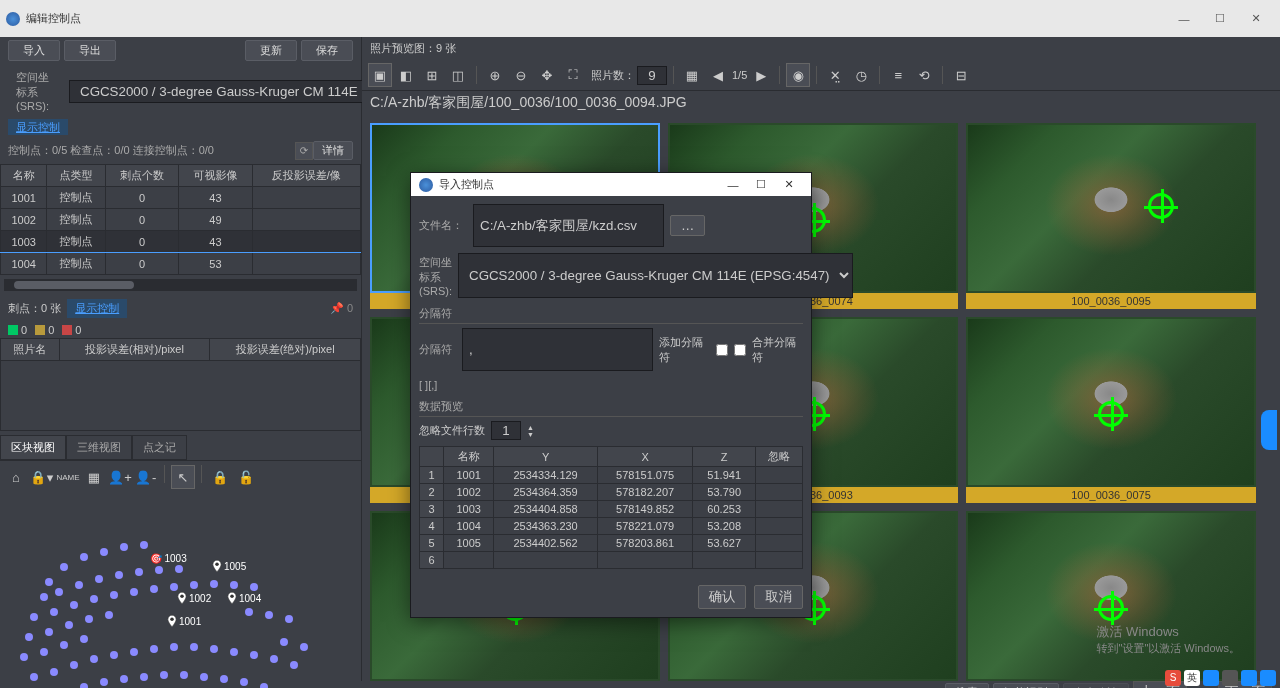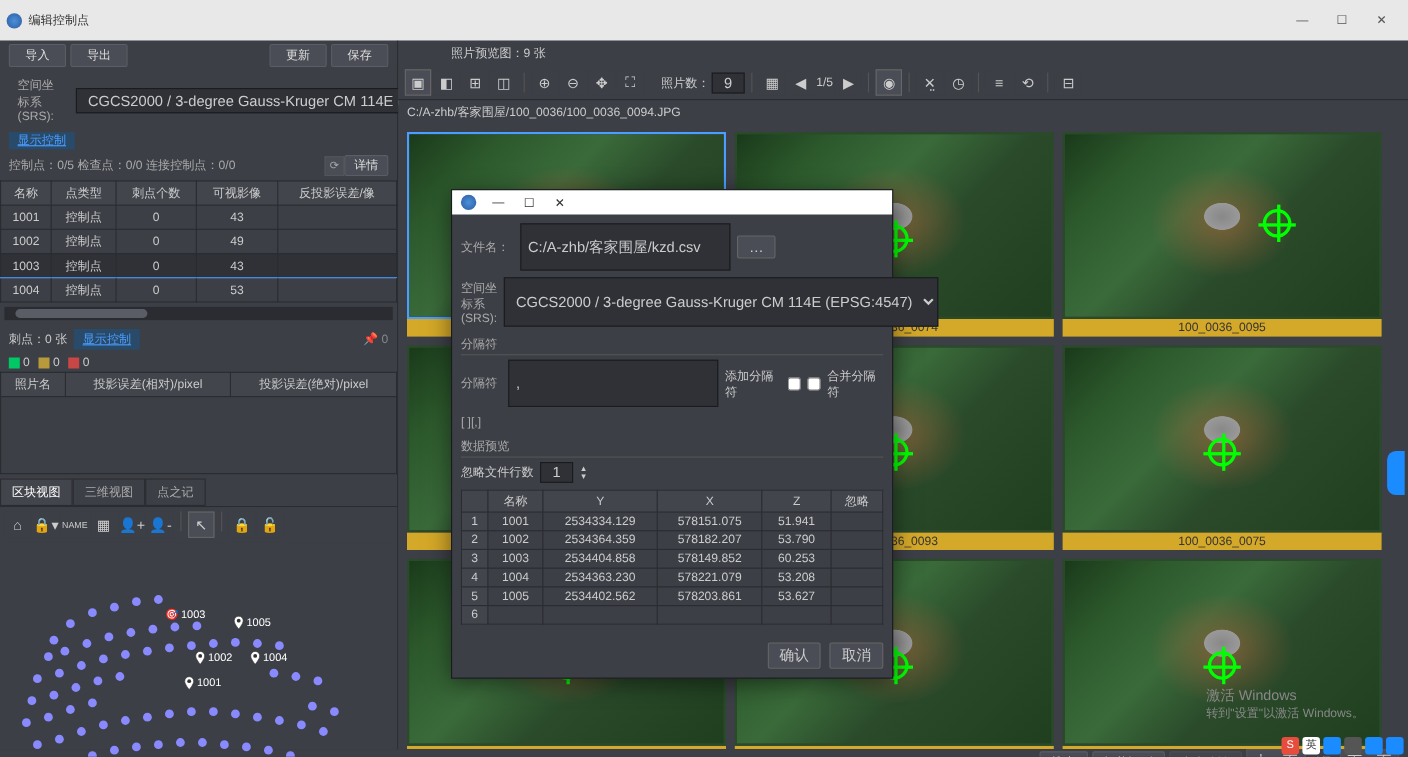--- a/index.html
+++ b/index.html
@@ -31,24 +31,24 @@
 .tab { padding:4px 10px; background:#3c3f46; border:1px solid #2a2c31; color:#aaa; cursor:pointer; }
 .tab.active { background:#42454c; color:#fff; }
 .view-toolbar { display:flex; padding:4px; gap:2px; background:#3c3f46; }
 .tb-btn { width:24px; height:24px; background:#3c3f46; border:none; display:flex; align-items:center; justify-content:center; color:#ccc; font-size:13px; cursor:pointer; }
 .tb-btn.active { background:#4a4d55; border:1px solid #666; }
 .mapview { flex:1; background:#3c3f46; position:relative; }
 .pt { position:absolute; width:8px; height:8px; background:#8a8aff; border-radius:50%; }
 .gcp { position:absolute; display:flex; align-items:center; color:#fff; font-size:10px; }
 .gcp svg { width:14px; height:16px; }
 .right { flex:1; display:flex; flex-direction:column; background:#3c3f46; }
-.right-head { padding:4px 8px; color:#ccc;margin-left:40px; }
+.right-head { padding:4px 8px; color:#ccc; }
 .right-toolbar { display:flex; align-items:center; padding:3px 6px; gap:2px; background:#3c3f46; border-bottom:1px solid #2a2c31; }
 .sep { width:1px; height:18px; background:#555; margin:0 4px; }
-.path { padding:3px 8px; color:#ccc; font-size:11px; }
+.path { padding:3px 8px; color:#ccc; font-size:14px; }
 .thumbs { flex:1; display:flex; flex-wrap:wrap; gap:8px; padding:8px; overflow:hidden; align-content:flex-start; }
 .thumb { width:290px; }
 .thumb-img { width:290px; height:170px; background:#2a4a2a; position:relative; border:2px solid transparent; overflow:hidden; }
 .thumb.selected .thumb-img { border-color:#4a9eff; }
 .thumb-cap { background:#d4a828; color:#333; text-align:center; padding:2px; font-size:11px; }
 .aerial { width:100%; height:100%; background:radial-gradient(ellipse 80px 60px at 50% 45%, #888 0%, #999 20%, transparent 21%), radial-gradient(ellipse 110px 85px at 50% 48%, rgba(170,100,60,0.6) 0%, transparent 60%), linear-gradient(135deg,#1a3a1a 0%,#2d5a2d 20%,#3a6a3a 40%,#2a4a2a 60%,#1f3f1f 100%); }
 .reticle { position:absolute; width:26px; height:26px; border:3px solid #0f0; border-radius:50%; }
 .reticle::before,.reticle::after { content:''; position:absolute; background:#0f0; }
 .reticle::before { width:3px; height:34px; left:10px; top:-7px; }
 .reticle::after { width:34px; height:3px; top:10px; left:-7px; }
@@ -296,21 +296,21 @@
     <div class="right-toolbar">
       <button class="tb-btn active">▣</button>
       <button class="tb-btn">◧</button>
       <button class="tb-btn">⊞</button>
       <button class="tb-btn">◫</button>
       <span class="sep"></span>
       <button class="tb-btn">⊕</button>
       <button class="tb-btn">⊖</button>
       <button class="tb-btn">✥</button>
       <button class="tb-btn">⛶</button>
-      <span style="margin-left:14px">照片数：</span>
+      <span style="margin-left:4px">照片数：</span>
       <input class="spin" value="9" style="">
       <span class="sep"></span>
       <button class="tb-btn">▦</button>
       <button class="tb-btn">◀</button>
       <span>1/5</span>
       <button class="tb-btn">▶</button>
       <span class="sep"></span>
       <button class="tb-btn active">◉</button>
       <span class="sep"></span>
       <button class="tb-btn">✕̤</button>
@@ -397,20 +397,21 @@
   <div class="pager">
     <button class="pager-btn">上一页</button>
     <span style="padding:0 6px">1/5</span>
     <button class="pager-btn">下一页</button>
   </div>
 </div>
 
 <div class="dialog">
   <div class="dialog-title">
     <span class="icon"></span>
+    <span class="t">导入控制点</span>
     <span class="wc">—</span>
     <span class="wc">☐</span>
     <span class="wc">✕</span>
   </div>
   <div class="dialog-body">
     <div class="drow">
       <span class="dlabel" style="width:48px">文件名：</span>
       <input class="dinput" style="flex: 0 0 160px;" value="C:/A-zhb/客家围屋/kzd.csv">
       <button class="dbtn">…</button>
     </div>

